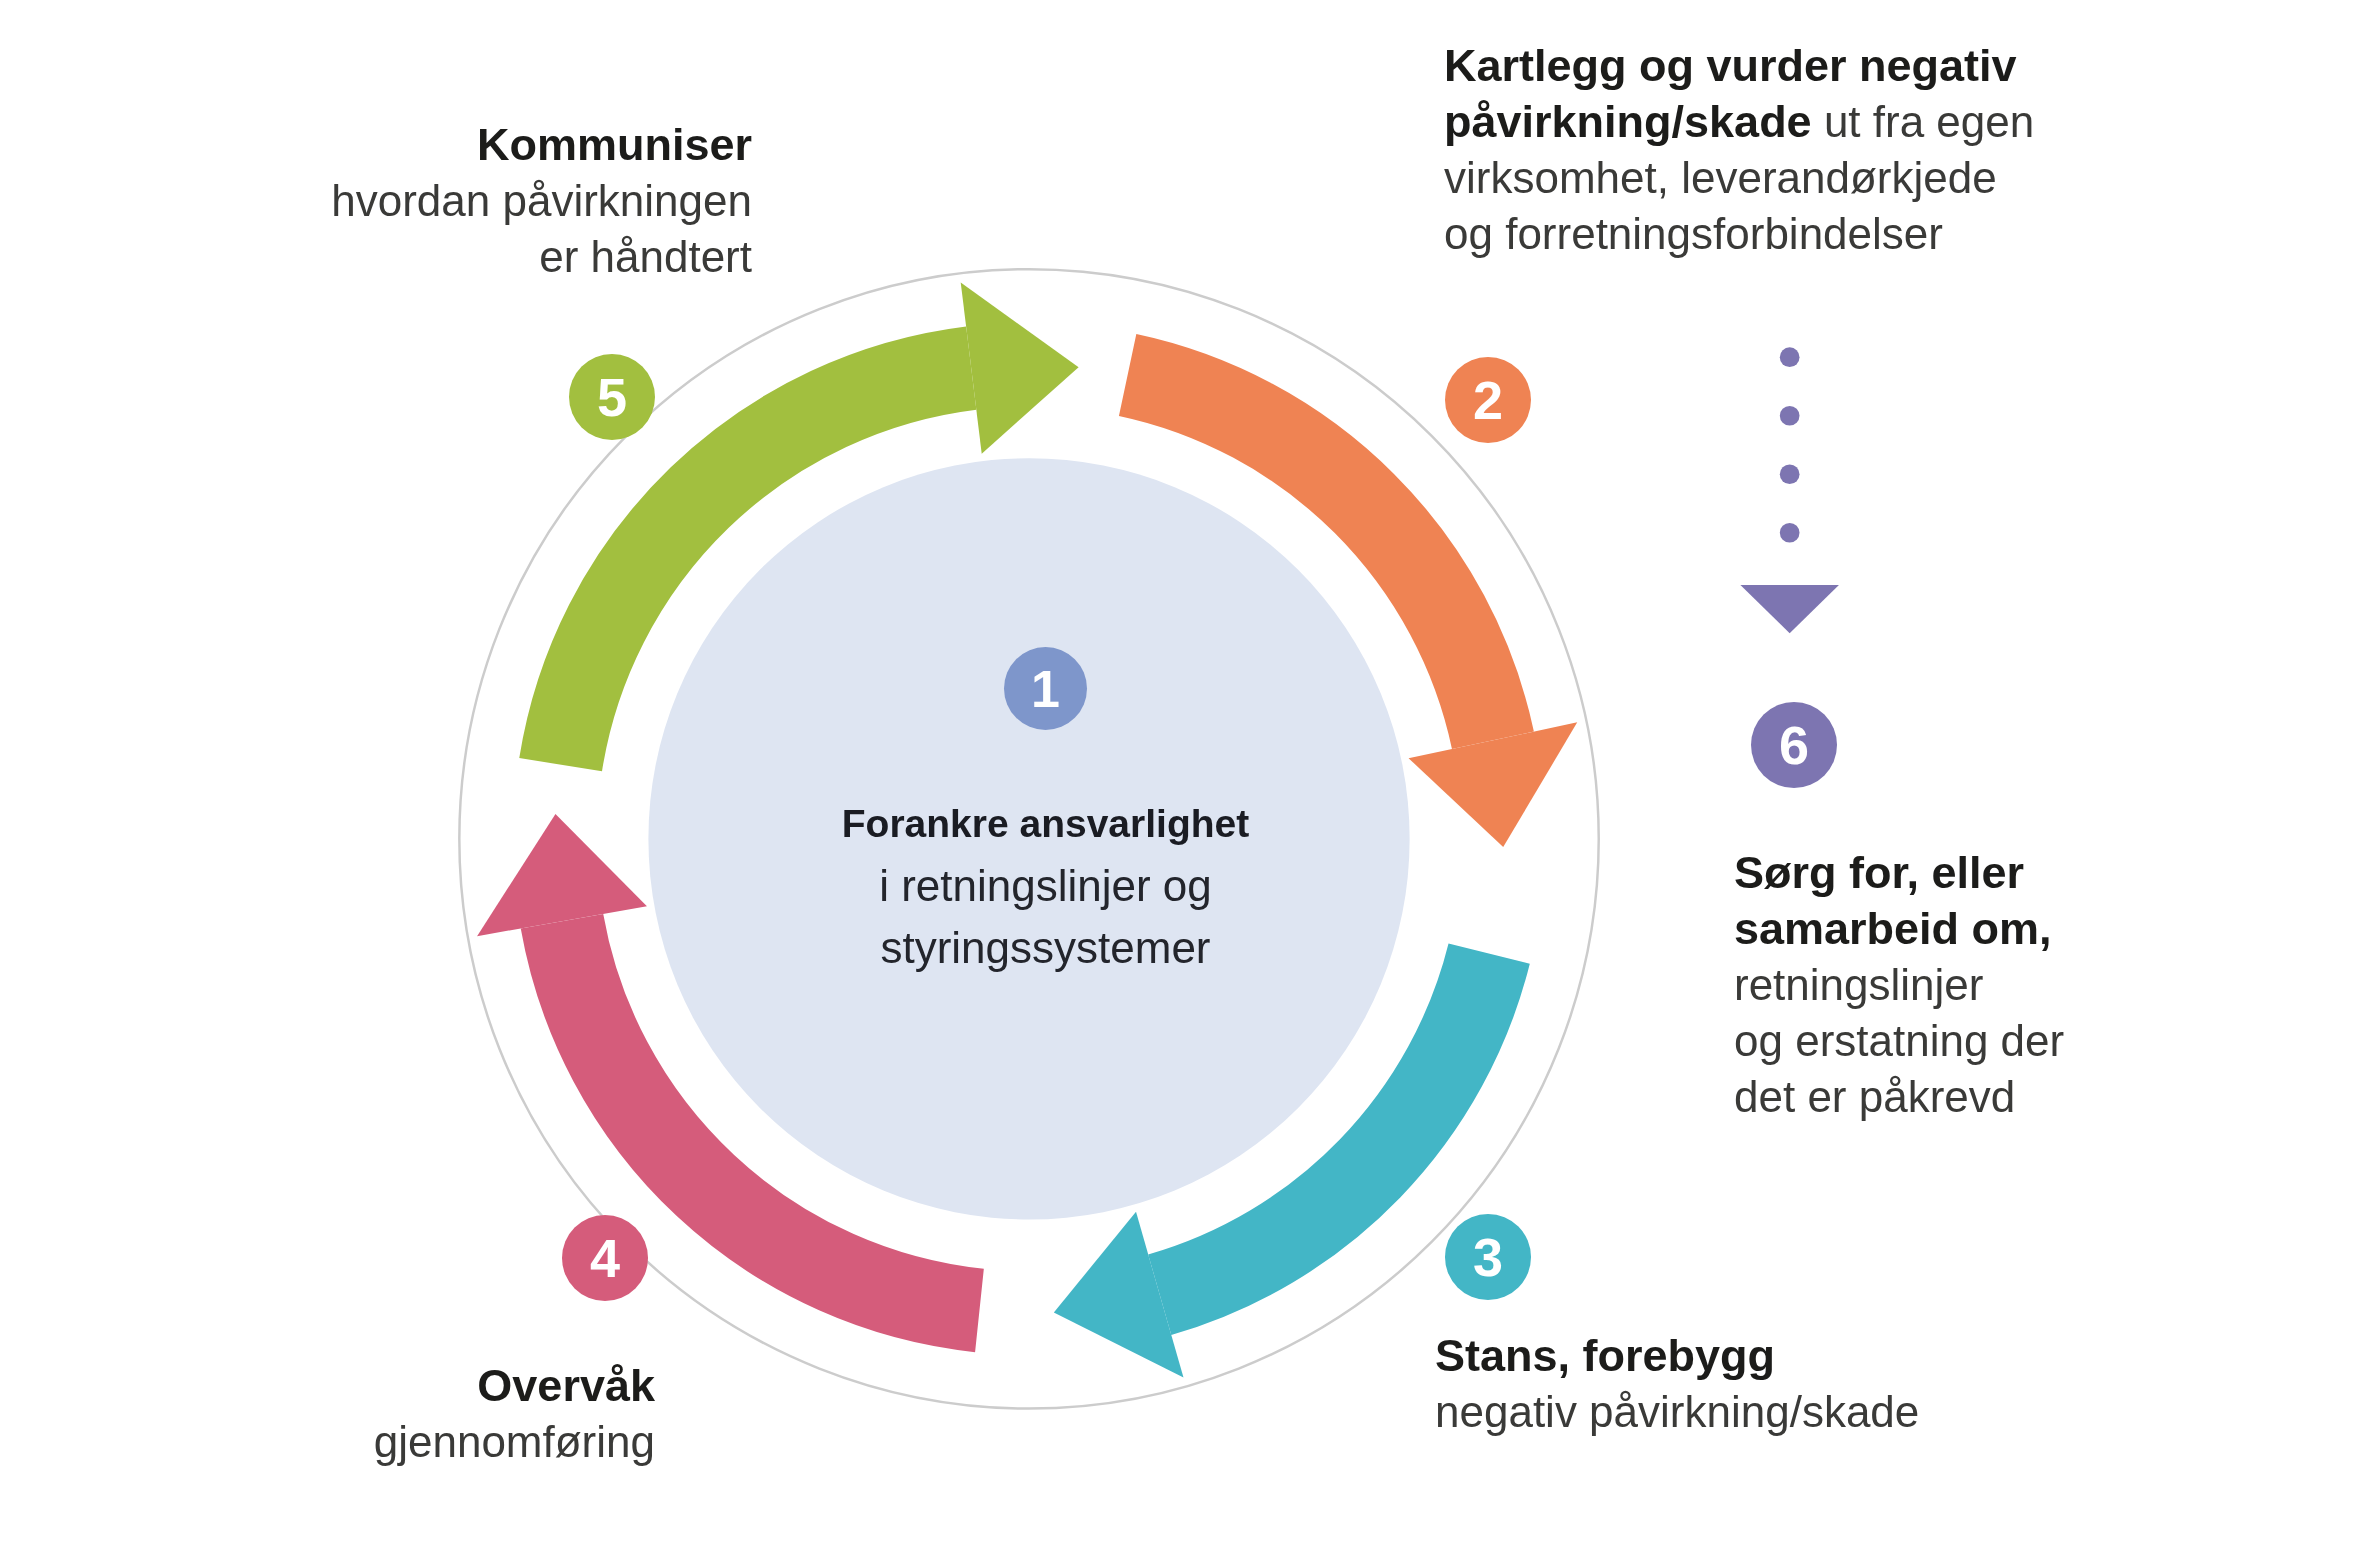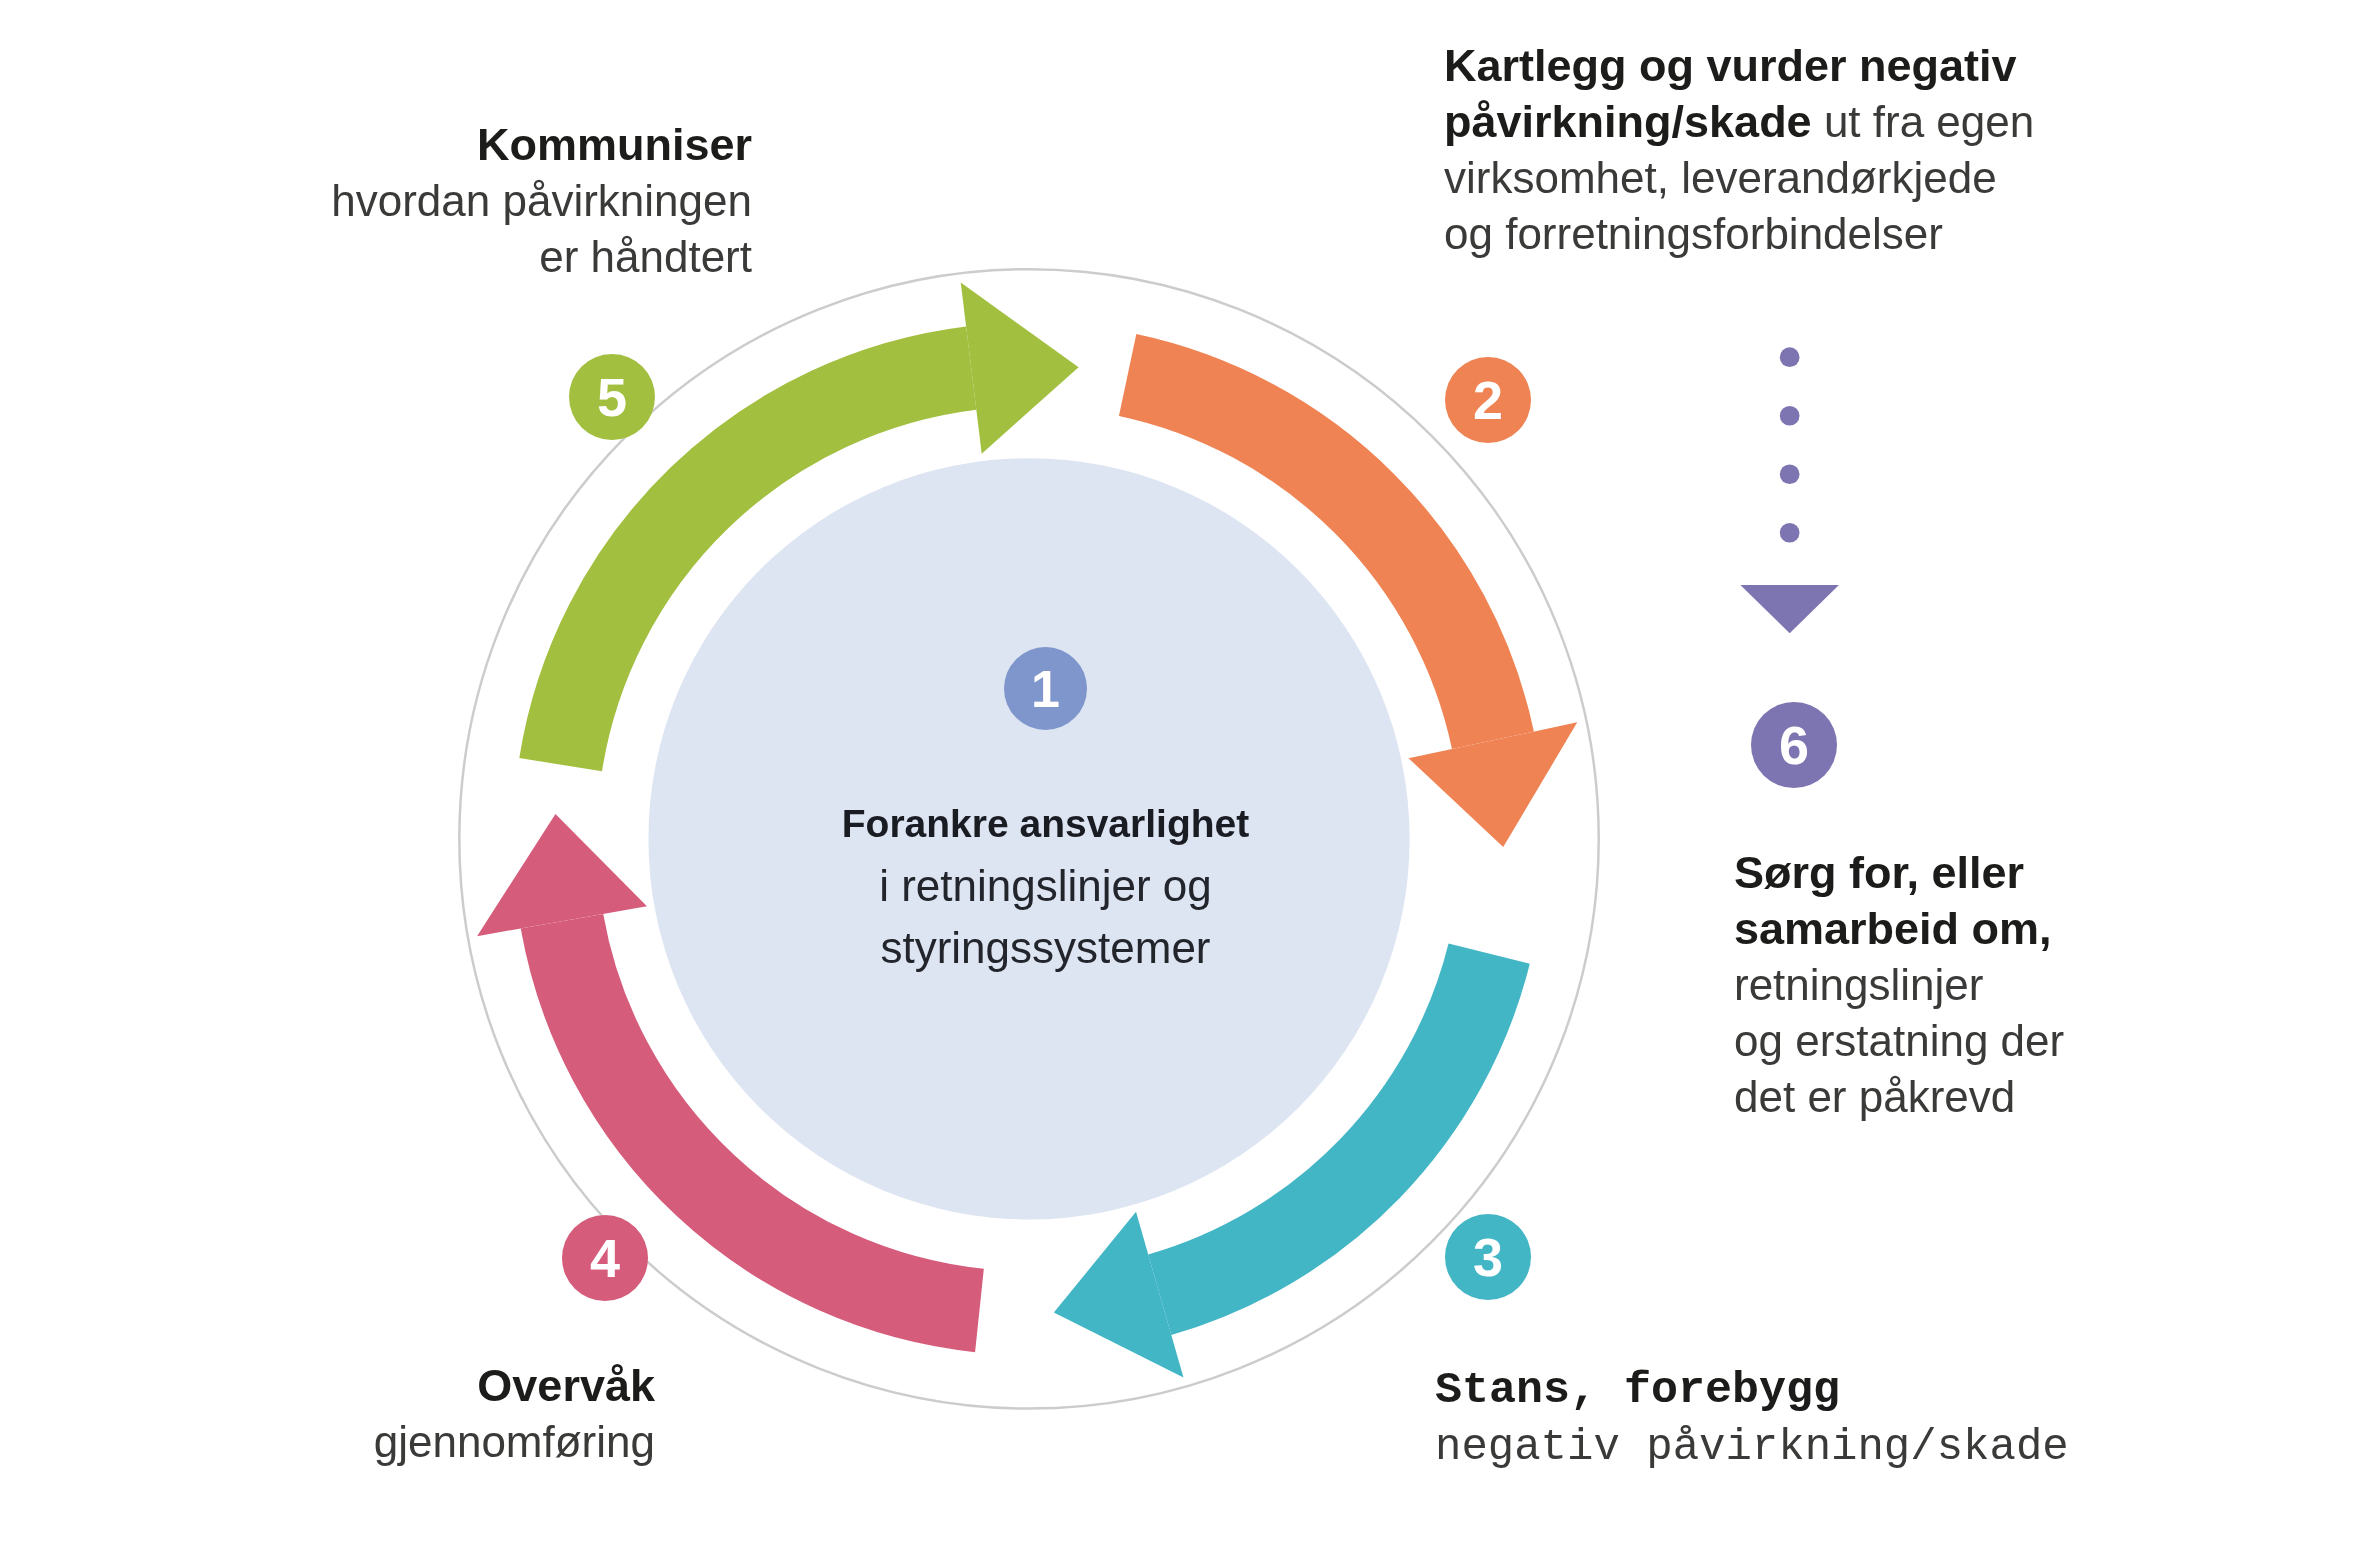--- a/index.html
+++ b/index.html
@@ -113,21 +113,21 @@
   </div>
 
   <div class="textblock" style="left:1734px; top:845px;">
     <div><strong>Sørg for, eller</strong></div>
     <div><strong>samarbeid om,</strong></div>
     <div>retningslinjer</div>
     <div>og erstatning der</div>
     <div>det er påkrevd</div>
   </div>
 
-  <div class="textblock" style="left:1435px; top:1362px;font-family:Liberation Mono, monospace;">
+  <div class="textblock" style="left:1435px; top:1328px;">
     <div><strong>Stans, forebygg</strong></div>
     <div>negativ påvirkning/skade</div>
   </div>
 
   <div class="textblock align-right" style="right:1711px; top:1358px;">
     <div><strong>Overvåk</strong></div>
     <div>gjennomføring</div>
   </div>
 
 </div>

